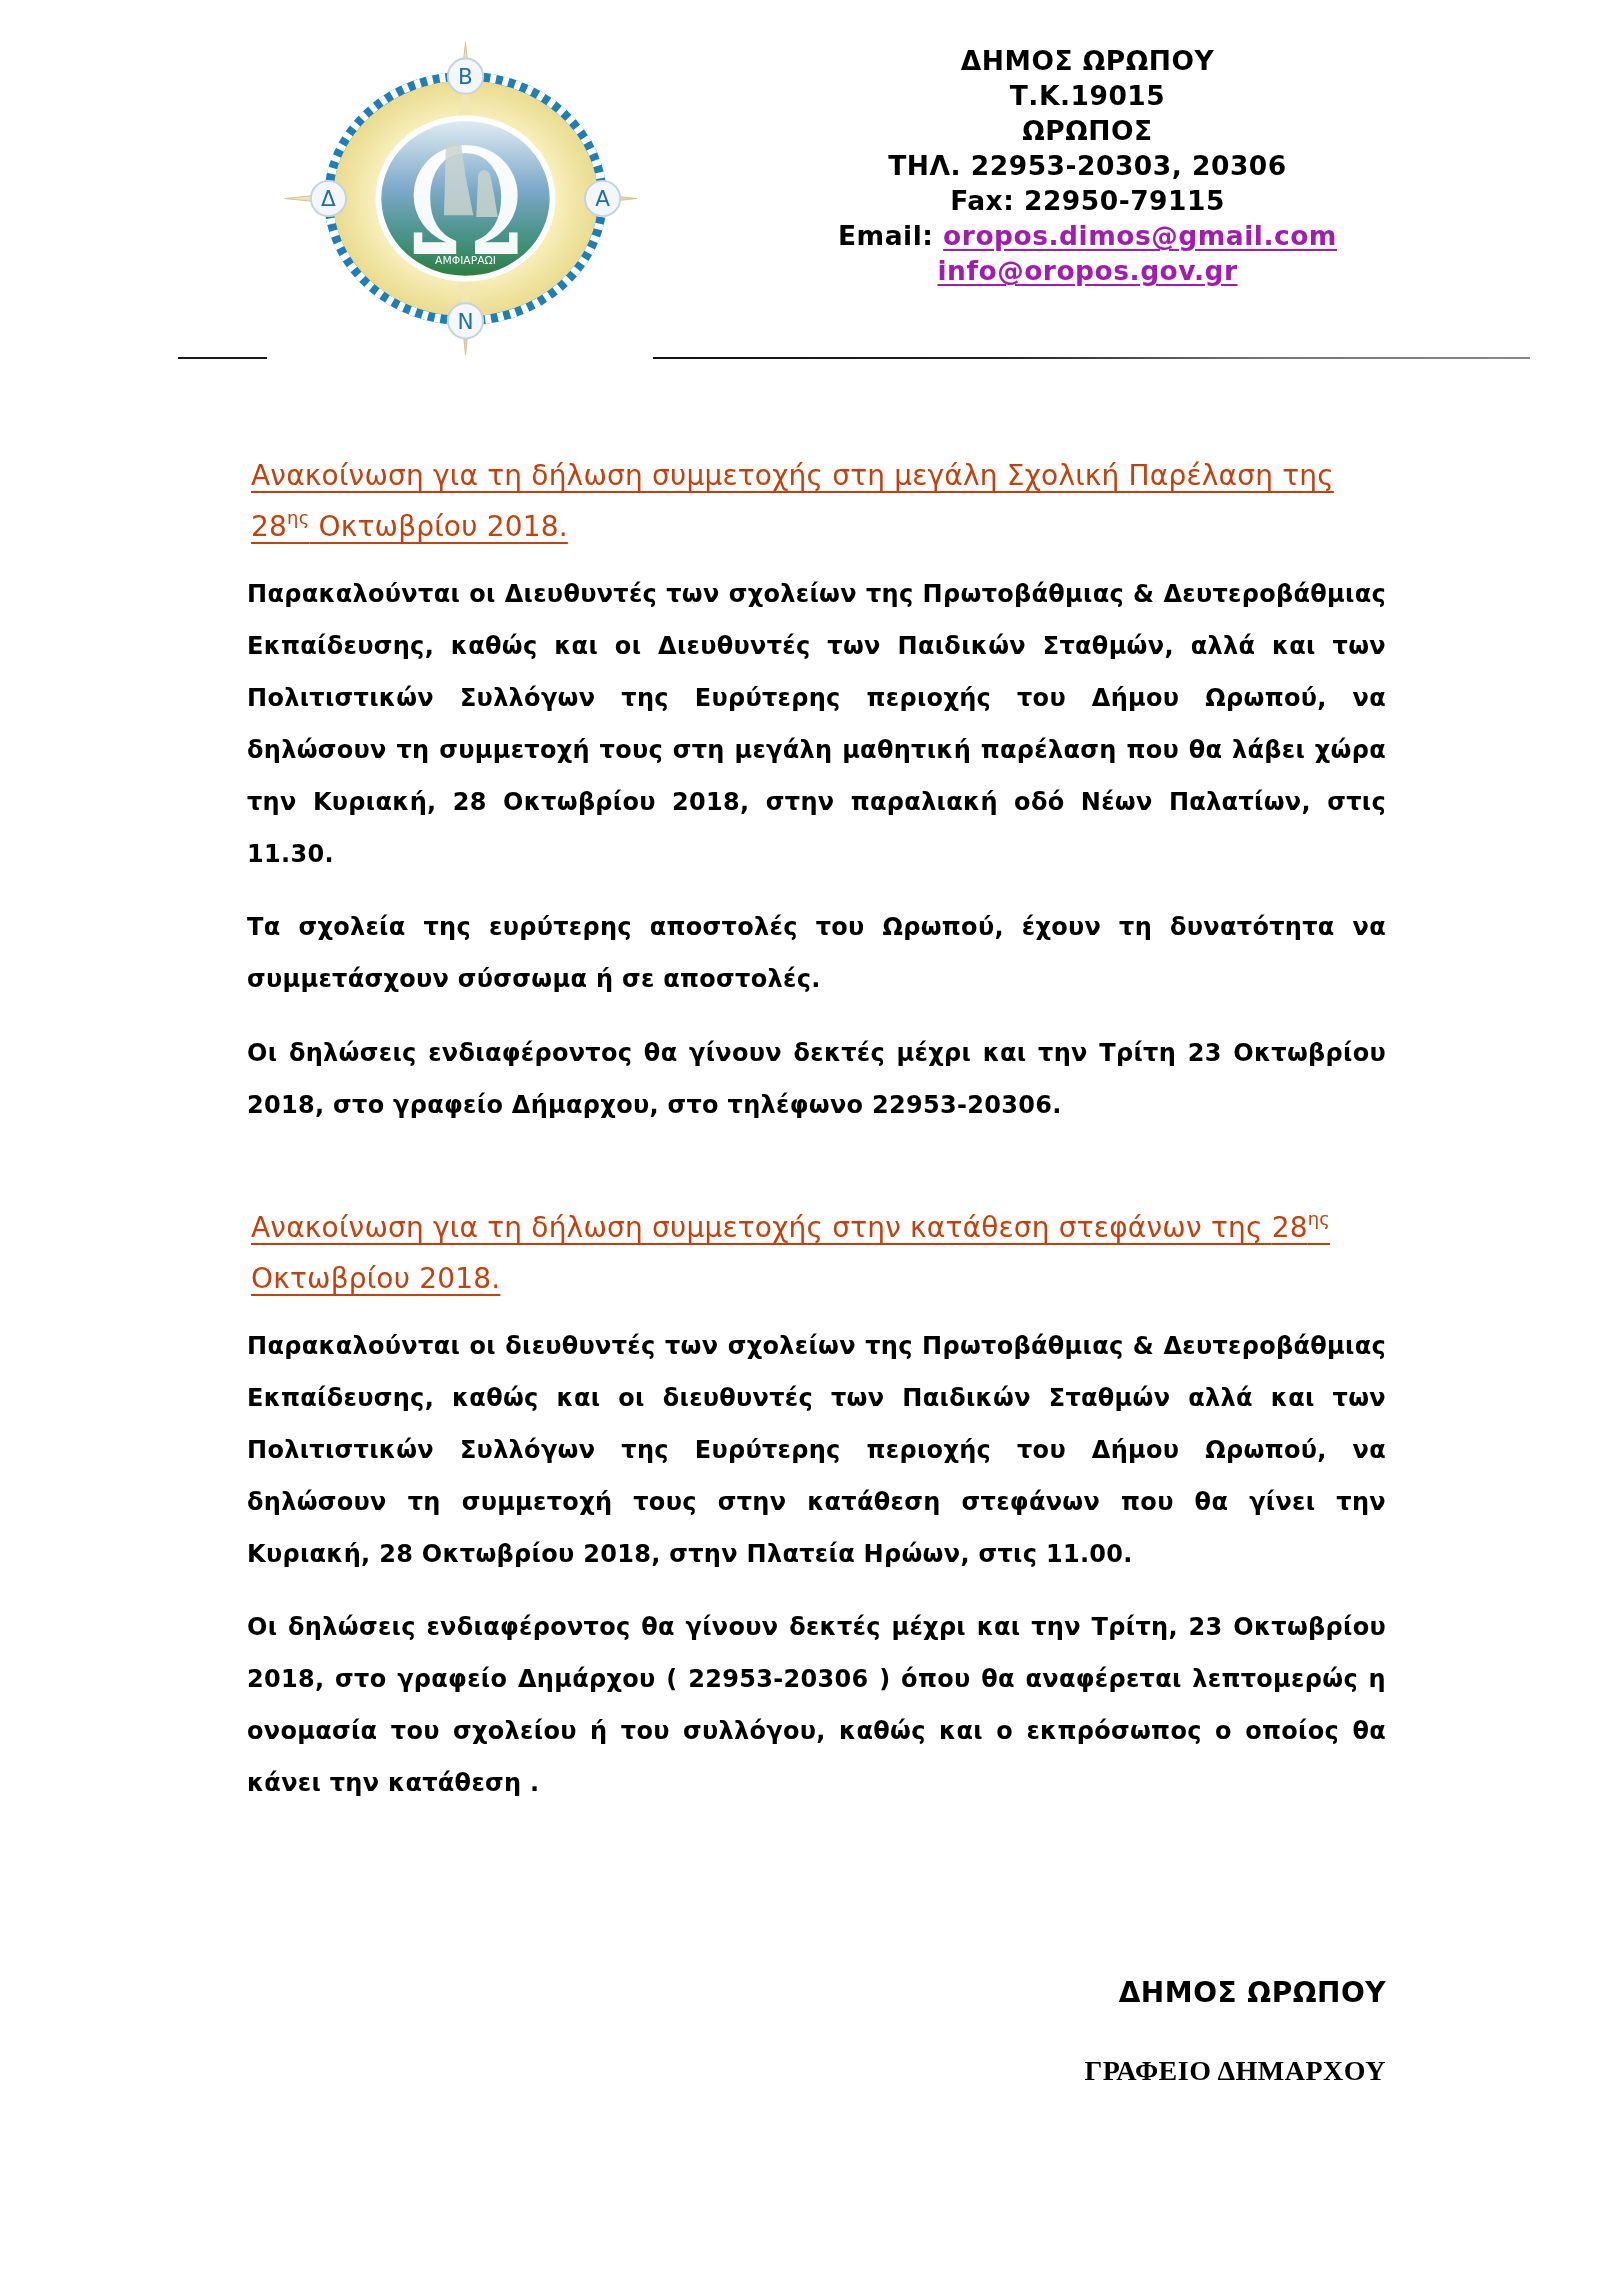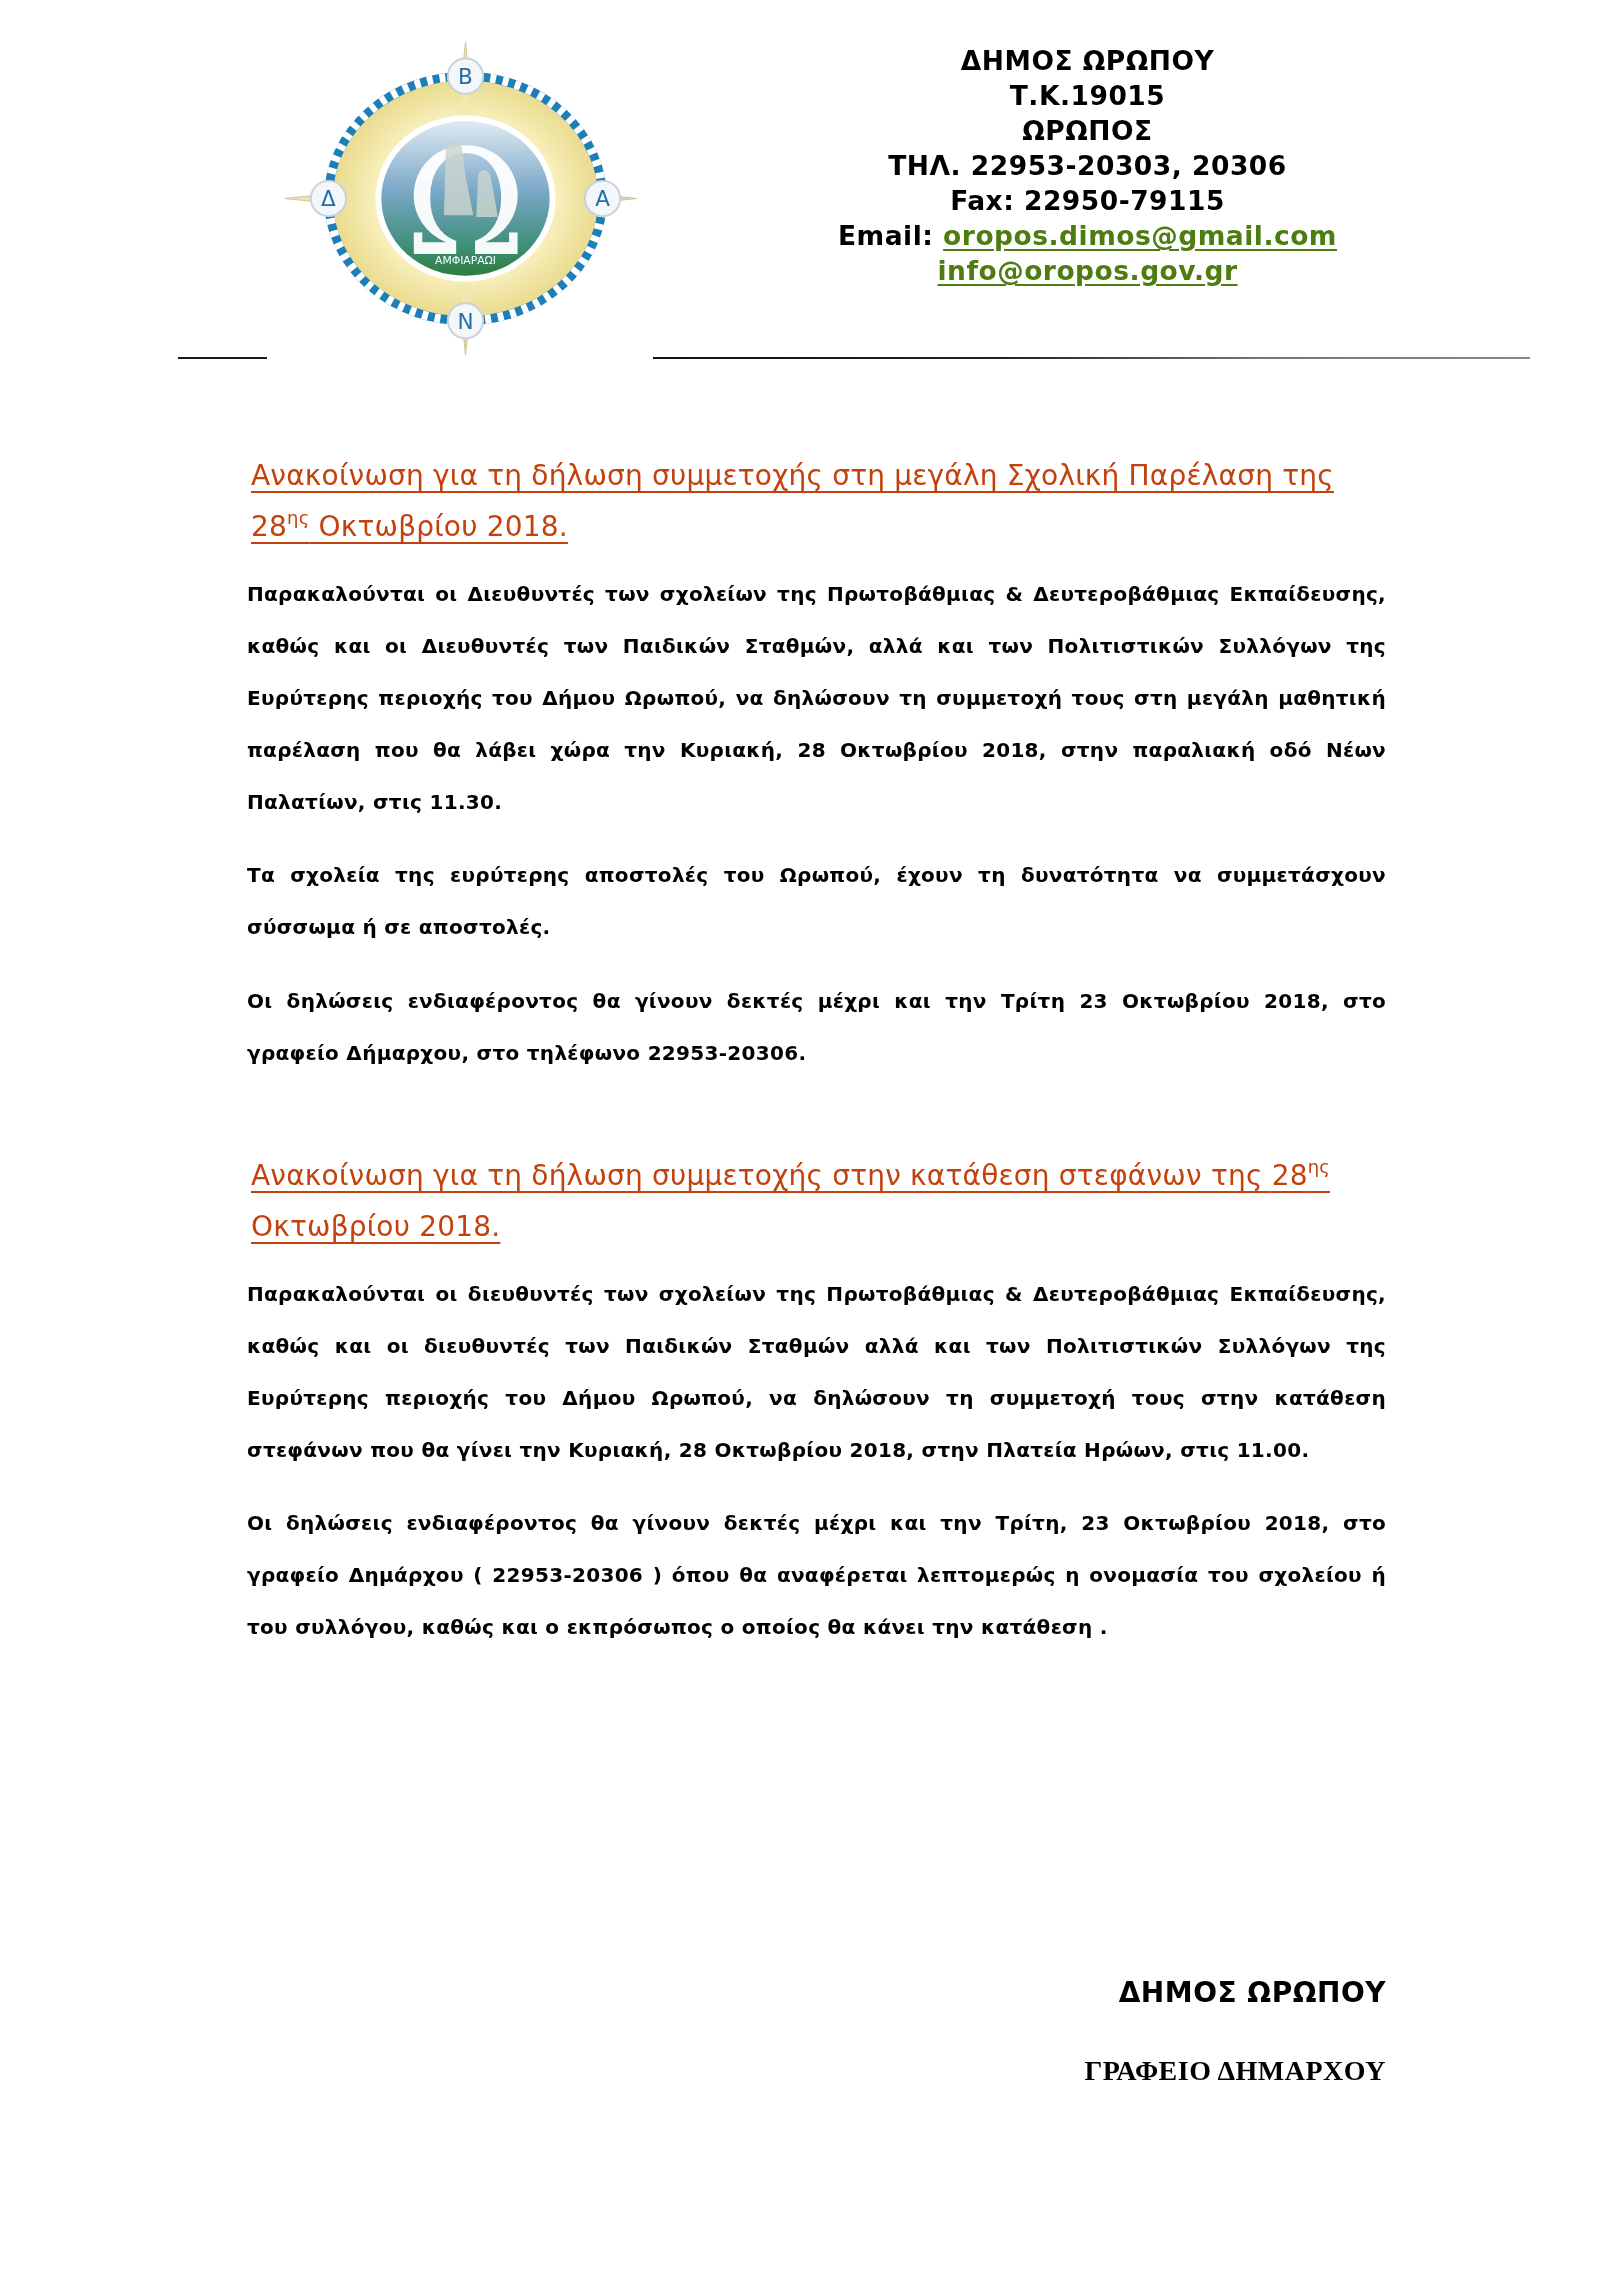--- a/index.html
+++ b/index.html
@@ -29,21 +29,21 @@
       top: 43px;
       width: 529px;
       text-align: center;
       font-size: 26.5px;
       font-weight: bold;
       line-height: 35px;
       letter-spacing: 0.5px;
     }
     .contact .line { display: block; white-space: nowrap; }
     .contact .link {
-      color: #4d7c0f;
+      color: #a21caf;
       text-decoration: underline;
       text-underline-offset: 3.9px;
     }
     .rule {
       position: absolute;
       height: 2px;
       background: #1a1a1a;
       top: 357px;
     }
     .rule-left { left: 178px; width: 89px; }
@@ -68,21 +68,21 @@
       margin: 4px;
       font-weight: normal;
       letter-spacing: 0.2px;
     }
     .heading sup {
       font-size: 18px;
       vertical-align: 11.8px;
       line-height: 0;
     }
     .para {
-      font-size: 20px;
+      font-size: 24px;
       line-height: 52px;
       font-weight: bold;
       text-align: justify;
       margin: 0;
       letter-spacing: 0.3px;
     }
     .sec1-heading { margin-bottom: 15.7px; }
     .p-gap { margin-top: 21.6px; }
     .sec2 { margin-top: 71px; }
     .sec2-heading { margin-bottom: 15.7px; }

